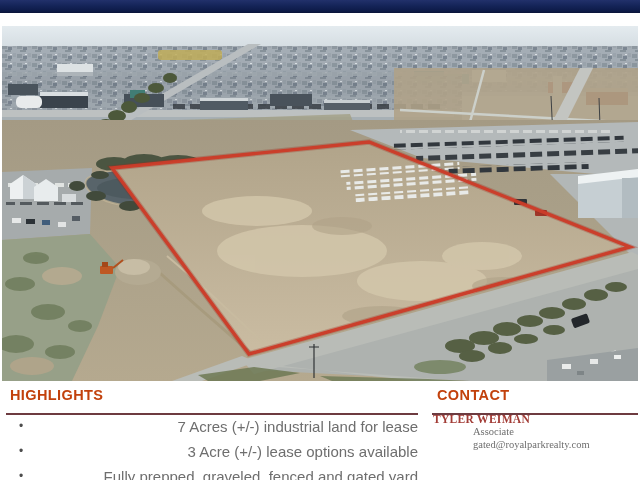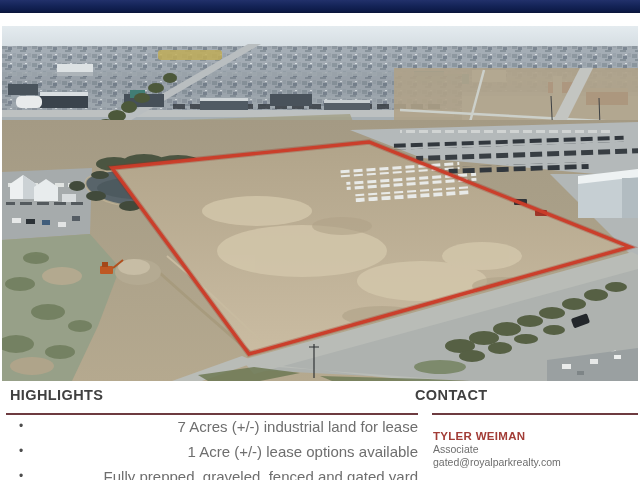--- a/index.html
+++ b/index.html
@@ -2,32 +2,32 @@
 <html><head>
 <meta charset="utf-8">
 <style>
   html,body{margin:0;padding:0;background:#ffffff;}
   .page{position:relative;width:640px;height:480px;background:#ffffff;overflow:hidden;
         font-family:"Liberation Sans",sans-serif;}
   .topbar{position:absolute;top:0;left:0;width:640px;height:13px;
         background:linear-gradient(180deg,#22316b 0%,#142458 45%,#0d1a47 85%,#0a1338 100%);}
   .photo{position:absolute;top:26px;left:2px;width:636px;height:355px;background:#c9d2d8;overflow:hidden;}
   .photo svg{display:block;filter:blur(.35px) saturate(.95);}
-  .section-heading{position:absolute;font-weight:bold;font-size:14.5px;letter-spacing:.4px;color:#404040;}
+  .section-heading{position:absolute;font-weight:bold;font-size:14.5px;letter-spacing:.4px;color:#c2410c;}
   #hl-heading{left:10px;top:387px;}
-  #ct-heading{left:415px;top:387px;}
+  #ct-heading{left:437px;top:387px;}
   .rule{position:absolute;top:413px;height:2px;background:#6d3b40;}
   #hl-rule{left:6px;width:412px;}
   #ct-rule{left:432px;width:206px;}
   .bullets{position:absolute;left:14px;top:414px;width:404px;margin:0;padding:0;list-style:none;}
   .bullets li{position:relative;padding-left:20px;color:#6e6e6e;font-size:15px;line-height:25px;text-align:right;}
   .bullets li::before{content:"\2022";position:absolute;left:5px;color:#4d4d4d;font-size:12px;}
-  .contact{position:absolute;left:433px;top:429px;width:205px;font-size:10.5px;color:#6e6e6e;}
+  .contact{position:absolute;left:433px;top:412px;width:205px;font-size:10.5px;color:#6e6e6e;font-family:Liberation Serif, serif;}
   .contact .name{font-weight:bold;color:#a23c36;font-size:11.5px;letter-spacing:.3px;line-height:14px;}
-  .contact .line{line-height:12.8px;}
+  .contact .line{line-height:12.8px;margin-left:40px;}
   .contact .phone b{color:#55565a;font-weight:bold;}
 </style>
 </head>
 <body>
 
 <div class="page">
 
   <div class="topbar"></div>
 
   <div class="photo">
@@ -290,21 +290,21 @@
     </svg>
   </div>
 
   <div id="hl-heading" class="section-heading">HIGHLIGHTS</div>
   <div id="ct-heading" class="section-heading">CONTACT</div>
   <div id="hl-rule" class="rule"></div>
   <div id="ct-rule" class="rule"></div>
 
   <ul class="bullets">
     <li>7 Acres (+/-) industrial land for lease</li>
-    <li>1 Acre (+/-) lease options available</li>
+    <li>3 Acre (+/-) lease options available</li>
     <li>Fully prepped, graveled, fenced and gated yard</li>
   </ul>
 
   <div class="contact">
     <div class="name">TYLER WEIMAN</div>
     <div class="line">Associate</div>
     <div class="line">gated@royalparkrealty.com</div>
   </div>
 
 </div>

